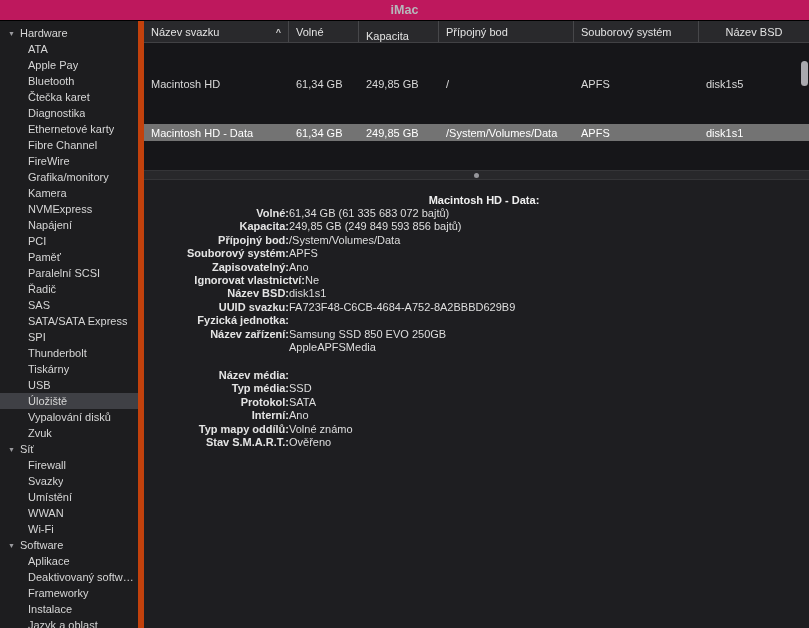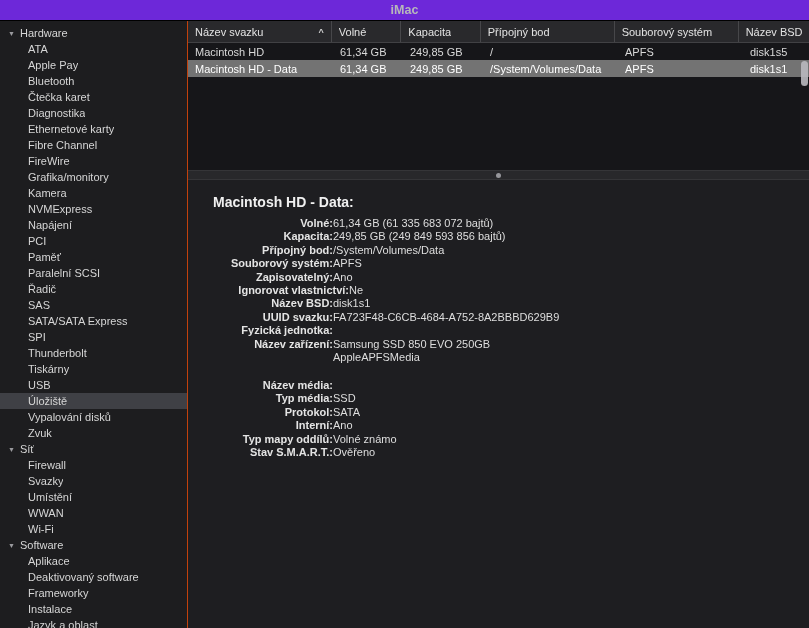--- a/index.html
+++ b/index.html
@@ -1,65 +1,65 @@
 <!DOCTYPE html>
 <html><head>
 <meta charset="utf-8">
 <style>
   * { margin:0; padding:0; box-sizing:border-box; }
   html,body { width:809px; height:628px; overflow:hidden; }
   body { font-family:"Liberation Sans", sans-serif; background:#1a1a1c; }
 
   .window { width:809px; height:628px; display:flex; flex-direction:column; background:#1a1a1c; }
 
-  .titlebar { height:21px; flex:0 0 auto; background:#6d28d9; border-bottom:1px solid #000;
+  .titlebar { height:21px; flex:0 0 auto; background:#be185d; border-bottom:1px solid #000;
               display:flex; align-items:center; justify-content:center;
               color:#b7b7bb; font-size:12.5px; font-weight:bold; }
 
   .content { flex:1; display:flex; min-height:0; }
 
   
-  .sidebar { width:188px; flex:0 0 auto; background:#1d1d1f; border-right:1px solid #c2410c;
+  .sidebar { width:144px; flex:0 0 auto; background:#1d1d1f; border-right:6px solid #c2410c;
              overflow:hidden; padding-top:4px; }
   .sb-section { height:16px; display:flex; align-items:center; padding-left:8px;
                 color:#d6d6d6; font-size:11px; white-space:nowrap; }
   .sb-tri { color:#9a9a9e; font-size:7px; margin-right:5px; line-height:1; }
   .sb-item { height:16px; display:flex; align-items:center; padding-left:28px;
              color:#d6d6d6; font-size:11px; white-space:nowrap; }
   .sb-item.selected { background:#3f4045; }
   .sb-label { overflow:hidden; text-overflow:ellipsis; }
 
   
   .main { flex:1; display:flex; flex-direction:column; min-width:0; }
   .thead { height:22px; flex:0 0 auto; background:#29292c; border-bottom:1px solid #414144; display:flex; }
   .th { display:flex; align-items:center; padding:0 7px; color:#e3e3e3; font-size:11px;
         border-right:1px solid #47474a; white-space:nowrap; }
-  .th:last-child { border-right:none; }
+  .th:last-child { border-right:none;justify-content:center; }
   .th-label { overflow:hidden; }
   .sort-caret { margin-left:auto; padding-left:6px; color:#cfcfcf; font-size:9px; font-weight:bold; }
 
   .tbody { height:127px; flex:0 0 auto; background:#161619; position:relative; overflow:hidden; }
-  .trow { height:17px; display:flex; align-items:center; color:#d9d9d9; font-size:11px; }
+  .trow { height:17px; display:flex; align-items:center; color:#d9d9d9; font-size:11px;margin-top:32px; }
   .trow.selected { background:#737373; color:#fff; }
   .td { padding:0 7px; overflow:hidden; white-space:nowrap; flex:0 0 auto; }
 
-  .col0 { width:145px; } .col1 { width:70px; } .col2 { width:80px; }
+  .col0 { width:145px; } .col1 { width:70px; } .col2 { width:80px;align-items:flex-end; }
   .col3 { width:135px; } .col4 { width:125px; } .col5 { width:auto; flex:1 1 auto; min-width:0; }
 
   .vscroll-thumb { position:absolute; right:1px; top:18px; width:7px; height:25px;
                    background:#b9b9bf; border-radius:3.5px; opacity:.9; }
 
   .splitter { height:10px; flex:0 0 auto; background:#28282b;
               border-top:1px solid #353538; border-bottom:1px solid #353538;
               display:flex; align-items:center; justify-content:center; }
   .splitter-dot { width:5px; height:5px; border-radius:50%; background:#96969b; }
 
   
   .details { flex:1; background:#1e1e21; padding:14px 10px 0 25px; overflow:hidden; min-height:0; }
-  .d-title { color:#f0f0f0; font-size:14px; font-weight:bold; margin-bottom:7px; }
+  .d-title { color:#f0f0f0; font-size:11px; font-weight:bold; margin-bottom:1px;text-align:center; }
   .d-row { display:flex; font-size:11px; line-height:13.4px;text-align:right; }
   .d-label { font-weight:bold; color:#e4e4e4; width:120px; flex:0 0 auto; white-space:nowrap; }
   .d-value { color:#dedede; white-space:nowrap; }
 </style>
 </head>
 <body>
 
 <div class="window">
 
   <div class="titlebar">

